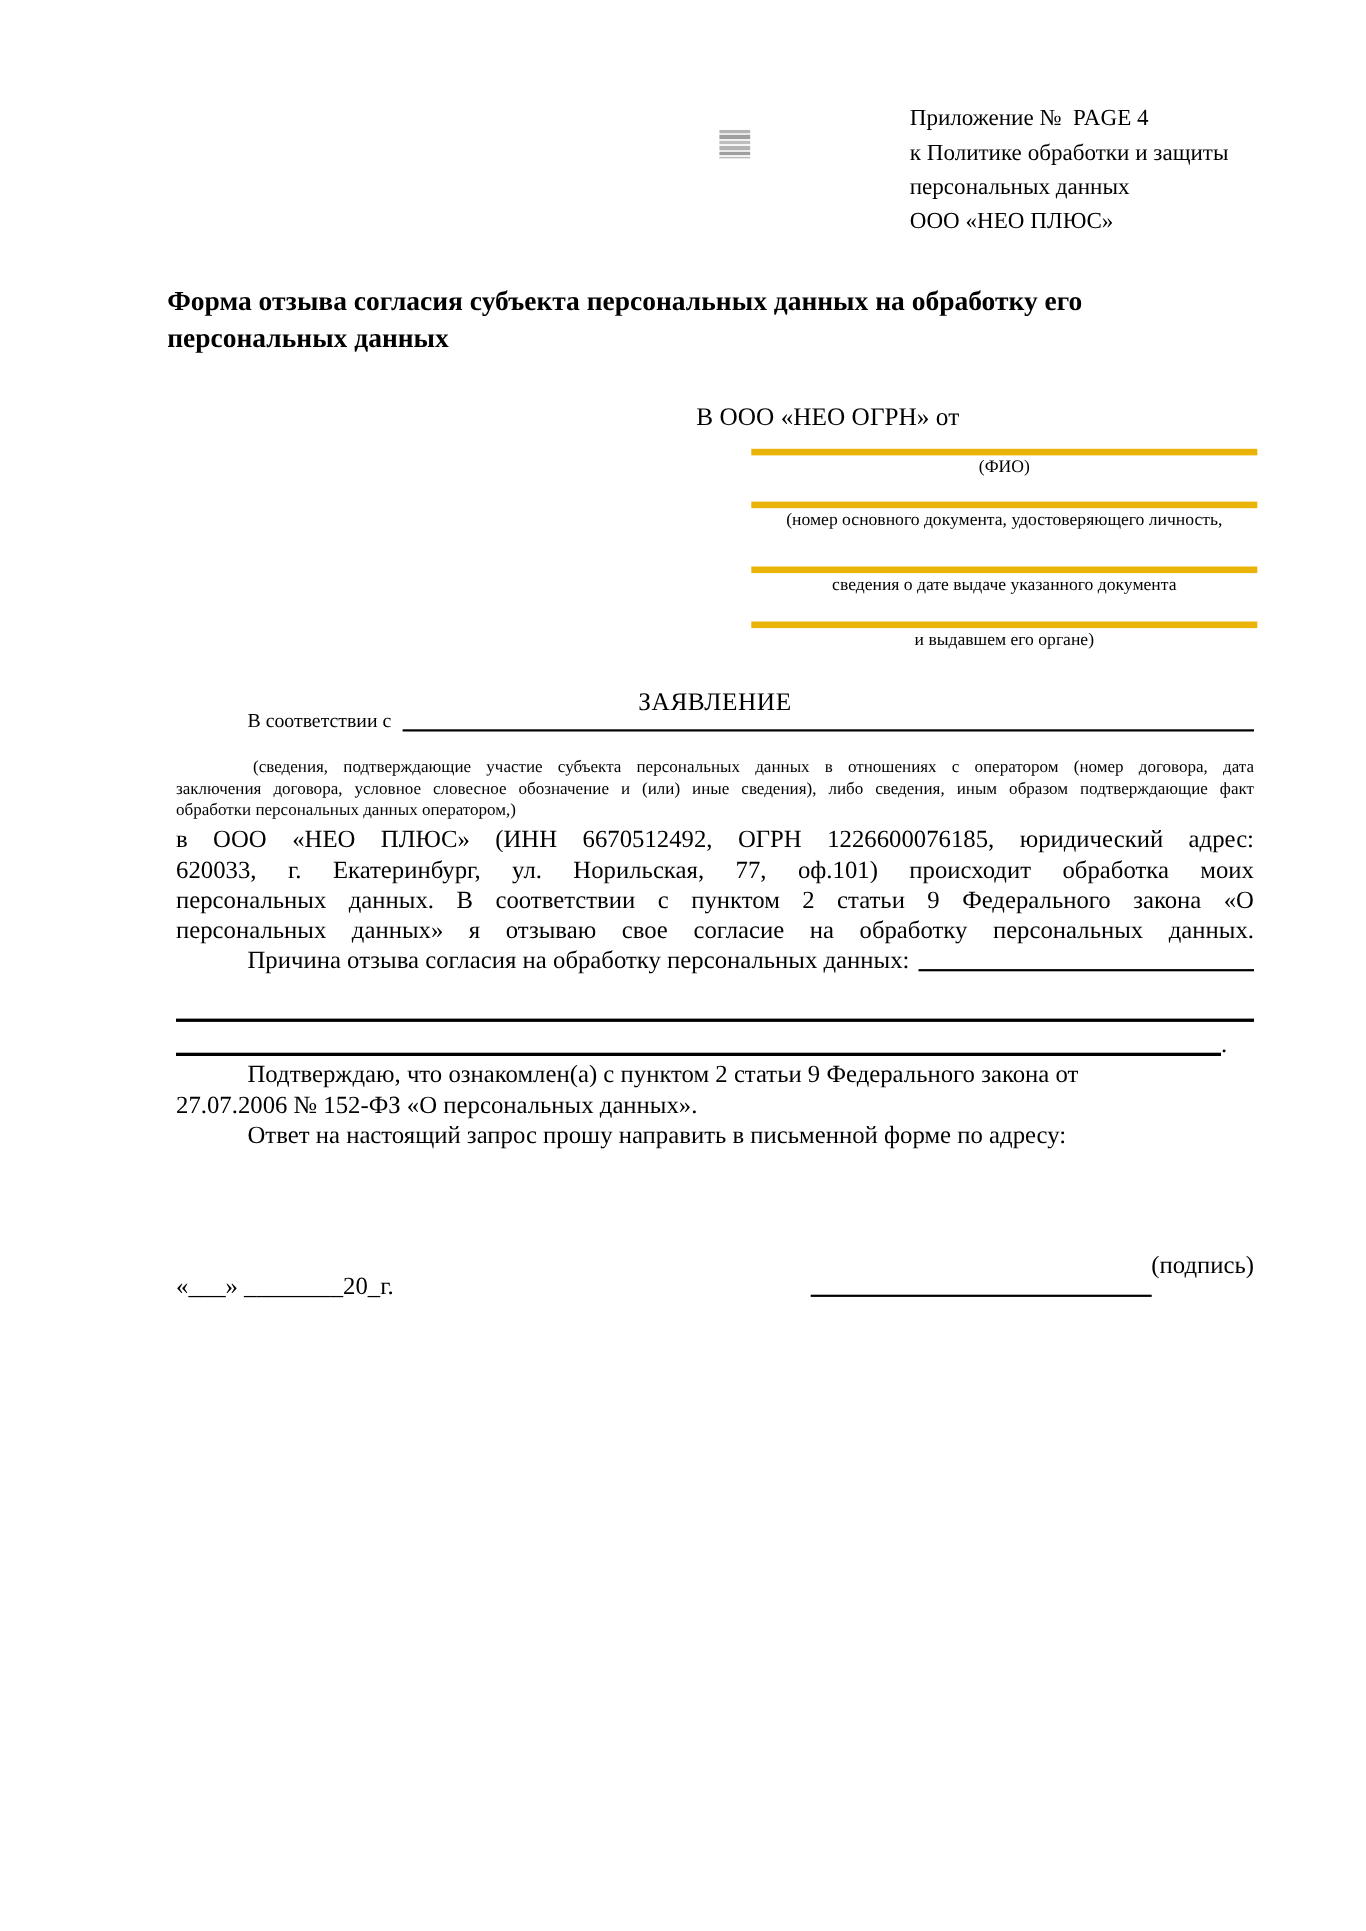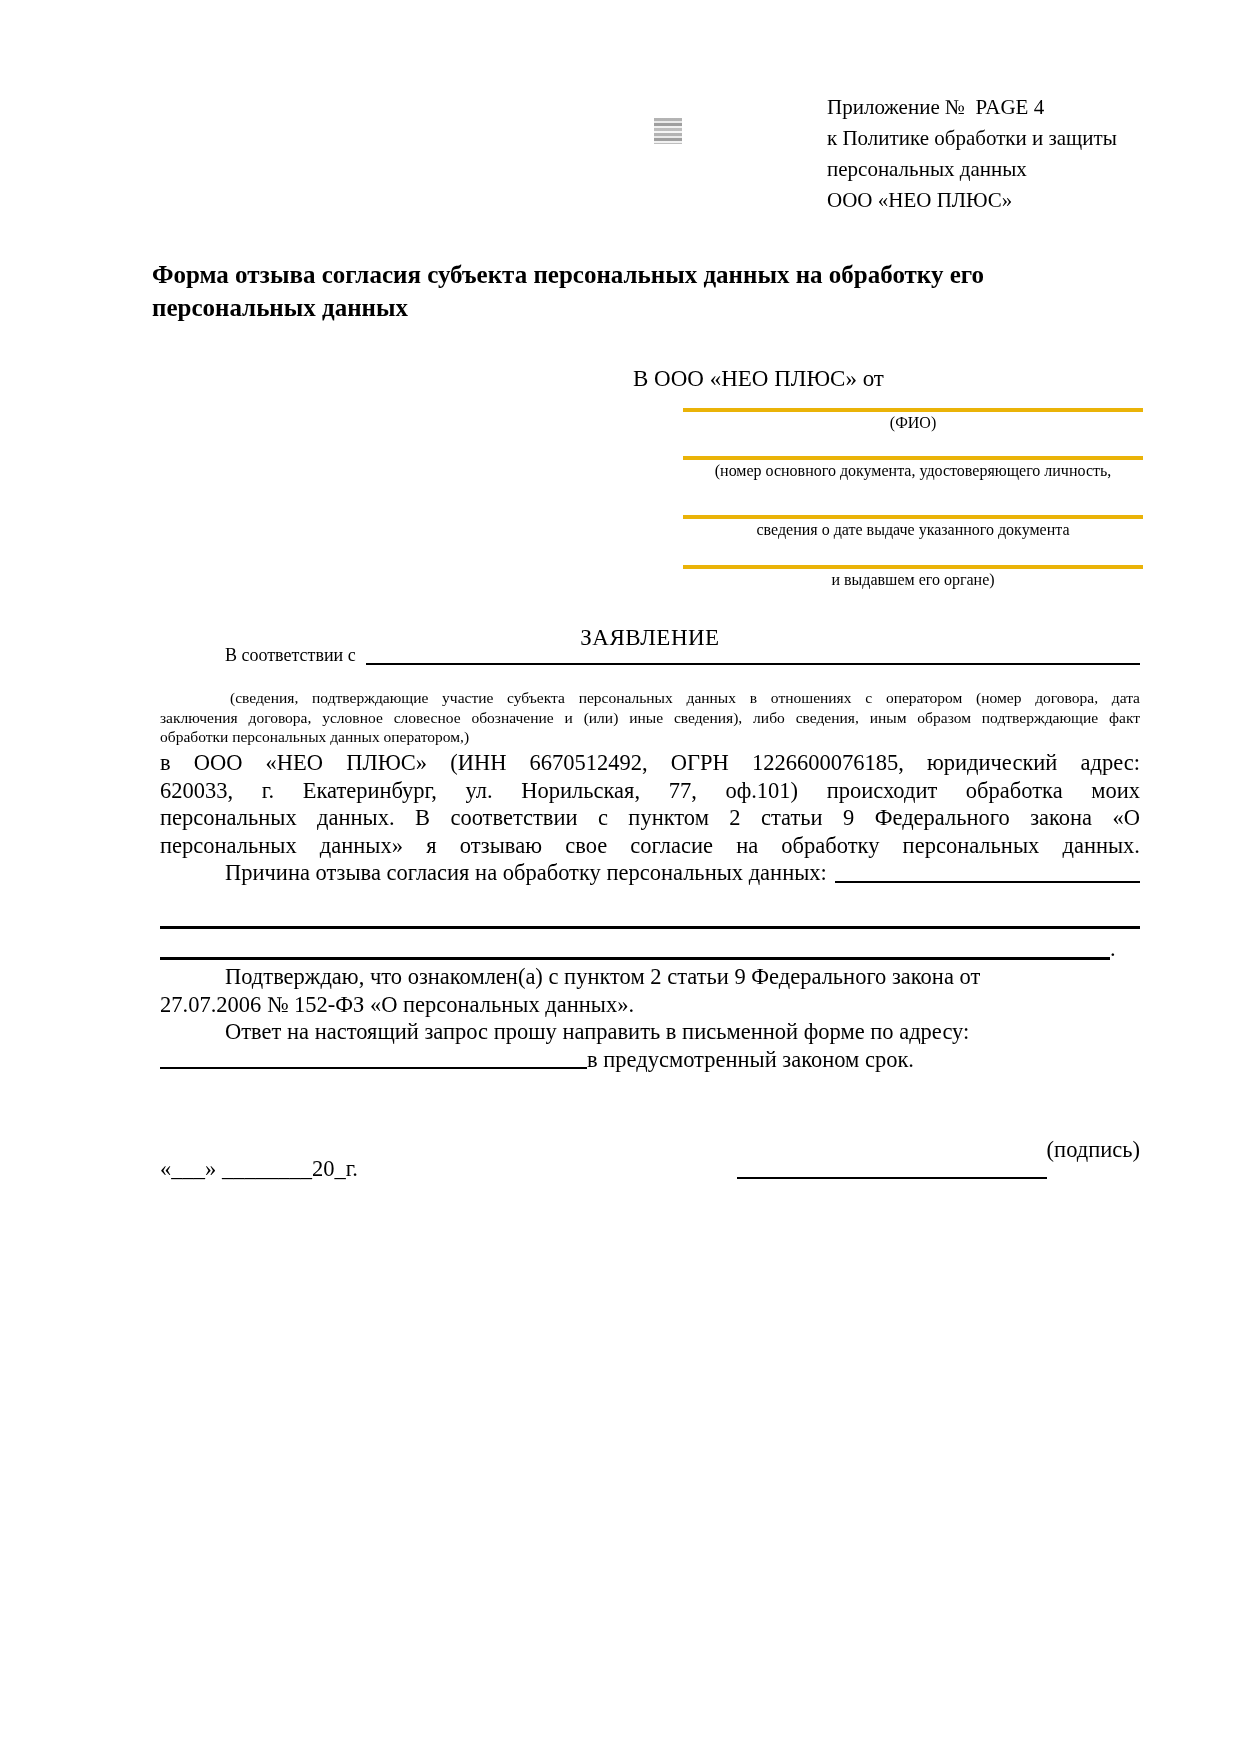--- a/index.html
+++ b/index.html
@@ -26,21 +26,21 @@
     position:absolute; left:827px; top:92px;
     font-size:21px; line-height:31px; white-space:nowrap;
   }
   .doc-title {
     position:absolute; left:152px; top:258px;
     font-size:25px; font-weight:bold; line-height:33px; white-space:nowrap;
   }
   .addr-to { position:absolute; left:633px; top:366px; font-size:23px; white-space:nowrap; }
   .blank-row {
     position:absolute; left:683px; width:460px;
-    border-top:4px solid #eab308;
+    border-top:6px solid #eab308;
     text-align:center; font-size:16px; line-height:17px; padding-top:2px;
   }
   .caption { display:inline-block; }
   .zayavlenie {
     position:absolute; left:160px; width:980px; top:625px;
     font-size:23px; text-align:center; letter-spacing:.5px;
   }
   .col { position:absolute; left:160px; width:980px; }
   .row-flex { display:flex; }
   .fill-line {
@@ -82,21 +82,21 @@
     <div>к Политике обработки и защиты</div>
     <div>персональных данных</div>
     <div>ООО «НЕО ПЛЮС»</div>
   </div>
 
   <div class="doc-title">
     <div>Форма отзыва согласия субъекта персональных данных на обработку его</div>
     <div>персональных данных</div>
   </div>
 
-  <div class="addr-to">В ООО «НЕО ПЛЮС» от</div>
+  <div class="addr-to">В ООО «НЕО ОГРН» от</div>
 
   <div class="blank-row" style="top:408px;">
     <span class="caption">(ФИО)</span>
   </div>
   <div class="blank-row" style="top:456px;">
     <span class="caption">(номер основного документа, удостоверяющего личность,</span>
   </div>
   <div class="blank-row" style="top:515px;text-decoration:underline;">
     <span class="caption">сведения о дате выдаче указанного документа</span>
   </div>
@@ -134,24 +134,20 @@
     <span style="align-self:flex-end;">.</span>
   </div>
 
   <div class="col confirm">
     <div class="indent">Подтверждаю, что ознакомлен(а) с пунктом 2 статьи 9 Федерального закона от</div>
     <div>27.07.2006 № 152-ФЗ «О персональных данных».</div>
   </div>
 
   <div class="col reply">
     <div class="indent">Ответ на настоящий запрос прошу направить в письменной форме по адресу:</div>
-    <div class="reply-row2">
-      <span class="addr-blank"></span>
-      <span class="nowrap">в предусмотренный законом срок.</span>
-    </div>
   </div>
 
   <div class="footer-row">
     <span class="footer-date">«___» ________20_г.</span>
     <span class="footer-spacer"></span>
     <span class="sig-blank"></span>
     <span class="nowrap">(подпись)</span>
   </div>
 
 </div>

